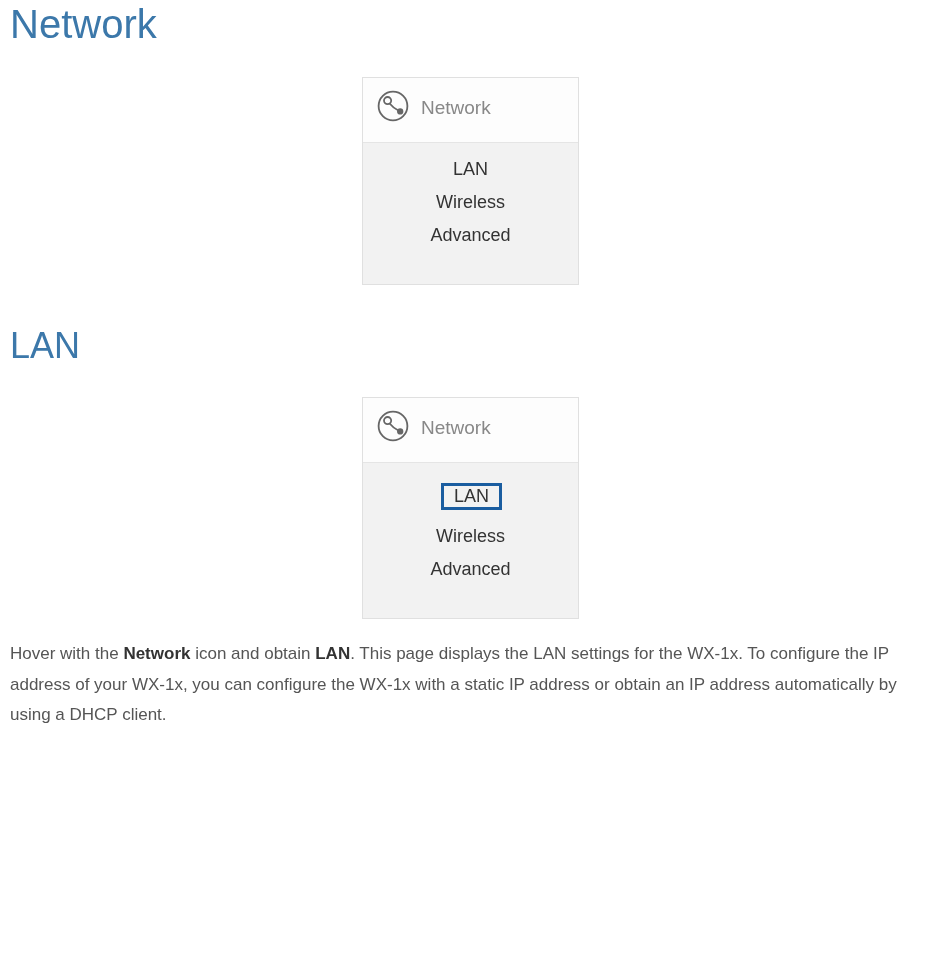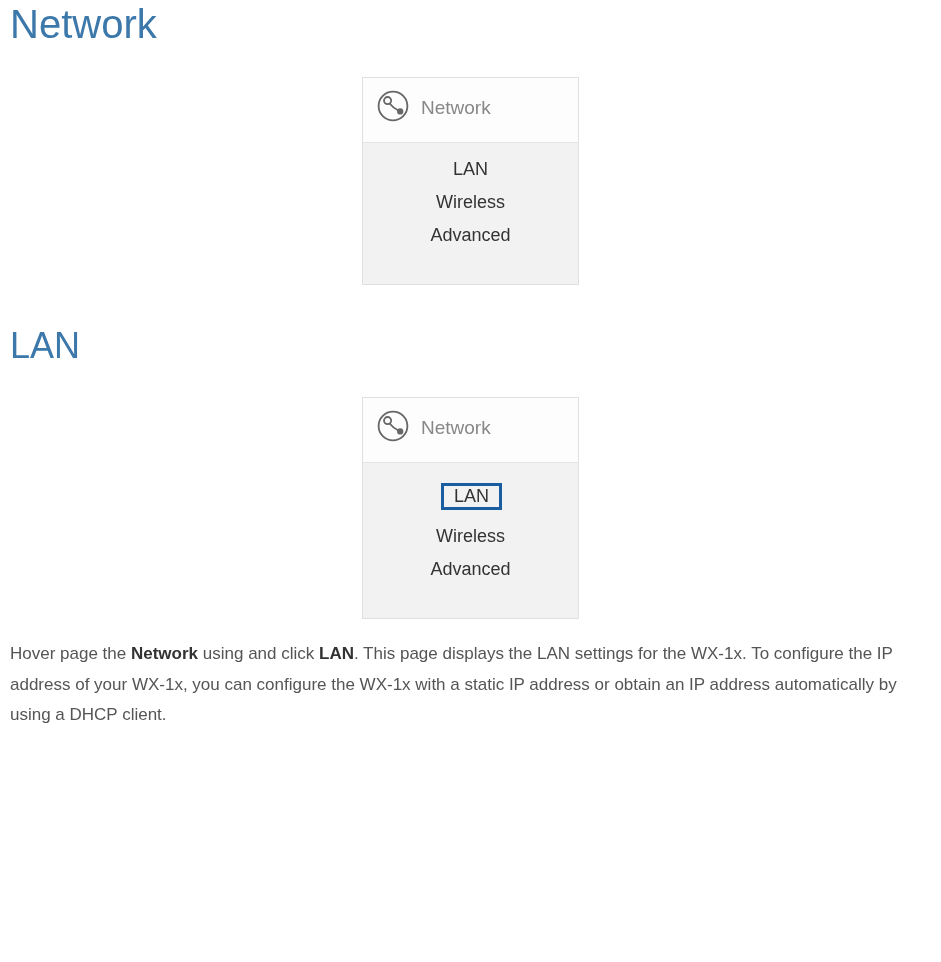--- a/index.html
+++ b/index.html
@@ -118,14 +118,14 @@
   <div class="menu-items selected-wrap">
     <div class="menu-item selected-row">
       <span class="menu-item selected">LAN</span>
     </div>
     <div class="menu-item">Wireless</div>
     <div class="menu-item">Advanced</div>
   </div>
 </div>
 
 <p class="desc">
-  <span>Hover page the </span><b>Network</b><span> using and click </span><b>LAN</b><span>. This page displays the LAN settings for the WX-1x. To configure the IP address of your WX-1x, you can configure the WX-1x with a static IP address or obtain an IP address automatically by using a DHCP client.</span>
+  <span>Hover with the </span><b>Network</b><span> icon and obtain </span><b>LAN</b><span>. This page displays the LAN settings for the WX-1x. To configure the IP address of your WX-1x, you can configure the WX-1x with a static IP address or obtain an IP address automatically by using a DHCP client.</span>
 </p>
 
 </body></html>

